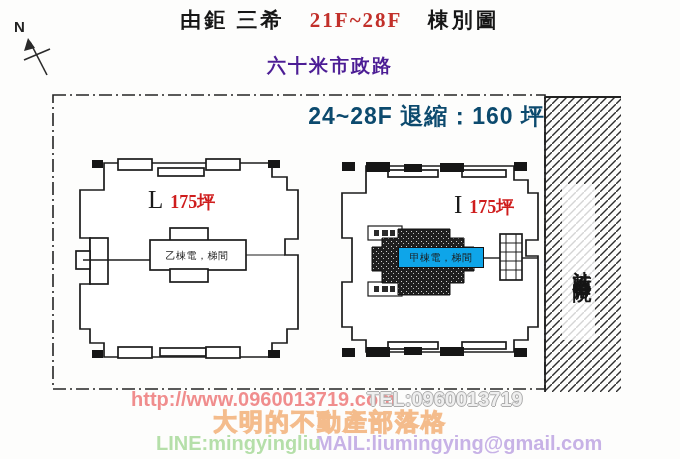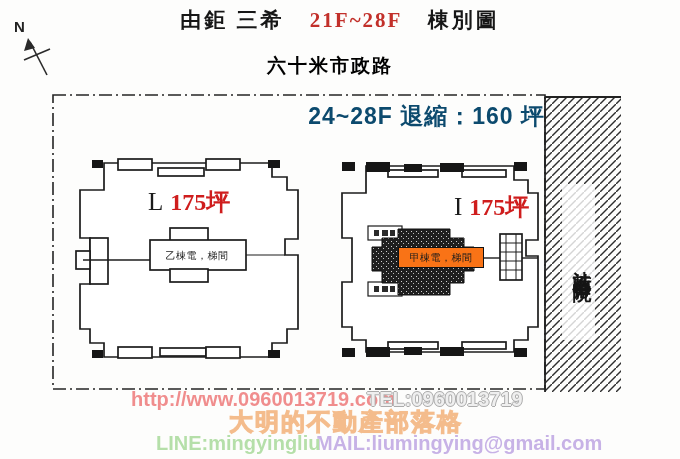--- a/index.html
+++ b/index.html
@@ -10,55 +10,55 @@
   .abs{position:absolute;}
   svg{display:block;}
 
   
   .title-row{left:0;top:6px;width:680px;text-align:center;
     font-family:"Liberation Serif","DejaVu Serif",serif;font-weight:bold;font-size:21px;
     letter-spacing:3px;color:#171717;white-space:nowrap;}
   .title-floors{color:#c2302a;margin:0 17px;letter-spacing:2px;}
   .road-row{left:0;top:53px;width:660px;text-align:center;
     font-family:"Liberation Serif","DejaVu Serif",serif;font-weight:bold;font-size:19px;
-    letter-spacing:2px;color:#000000;}
+    letter-spacing:2px;color:#4c1d95;}
   .compass-n{left:14px;top:18px;font-weight:bold;font-size:15px;color:#222;}
 
   
   .setback{left:53px;top:101px;width:492px;text-align:right;
     font-weight:bold;font-size:23px;letter-spacing:1px;color:#0c4a6e;white-space:nowrap;}
 
   
   .unit-label{white-space:nowrap;font-family:"Liberation Serif","DejaVu Serif",serif;}
   .unit-letter{font-size:25px;color:#1b1b1b;margin-right:7px;}
-  .unit-area{font-size:24px;font-weight:bold;color:#cf1d1d;}
+  .unit-area{font-size:18px;font-weight:bold;color:#cf1d1d;}
   .unit-L{left:148px;top:186px;}
   .unit-K{left:147px;top:291px;}
   .unit-I{left:454px;top:191px;text-align:right;}
   .unit-J{left:422px;top:296px;}
 
   
   .core-label{font-size:10px;color:#1c1c1c;letter-spacing:0.5px;white-space:nowrap;}
   .core-left{left:151px;top:249px;width:92px;text-align:center;}
   .core-right{left:398px;top:247px;width:84px;height:19px;line-height:19px;text-align:center;
-    background:#f97316;border:1.5px solid #111;}
+    background:#0ea5e9;border:1.5px solid #111;}
 
   
   .temple{left:562px;top:184px;width:33px;height:156px;
     writing-mode:vertical-rl;text-orientation:upright;
     font-family:"Liberation Serif","DejaVu Serif",serif;font-weight:bold;font-size:19px;
     letter-spacing:2px;color:#151515;background:rgba(255,255,255,0.8);
     text-align:center;}
 
   
   .wm{font-weight:bold;white-space:nowrap;text-shadow:0 0 2px #ffffff;}
   .wm-url{left:131px;top:388px;font-size:20px;color:#f08d8d;}
   .wm-tel{left:367px;top:388px;font-size:20px;color:#efefef;
     text-shadow:-1px 0 #ababab,1px 0 #ababab,0 -1px #ababab,0 1px #ababab;}
-  .wm-blog{left:16px;top:406px;width:660px;text-align:center;font-size:24px;letter-spacing:2px;
+  .wm-blog{left:0;top:406px;width:660px;text-align:center;font-size:24px;letter-spacing:2px;
     color:rgba(255,248,240,0.6);-webkit-text-stroke:1.1px #f4bc8c;
     text-shadow:0 0 1px #f4bc8c;}
   .wm-line{left:156px;top:432px;font-size:20px;color:#b5dfa9;}
   .wm-mail{left:316px;top:432px;font-size:20px;color:#c7b2e6;}
 </style>
 </head>
 <body>
 
 <div class="stage">
 

